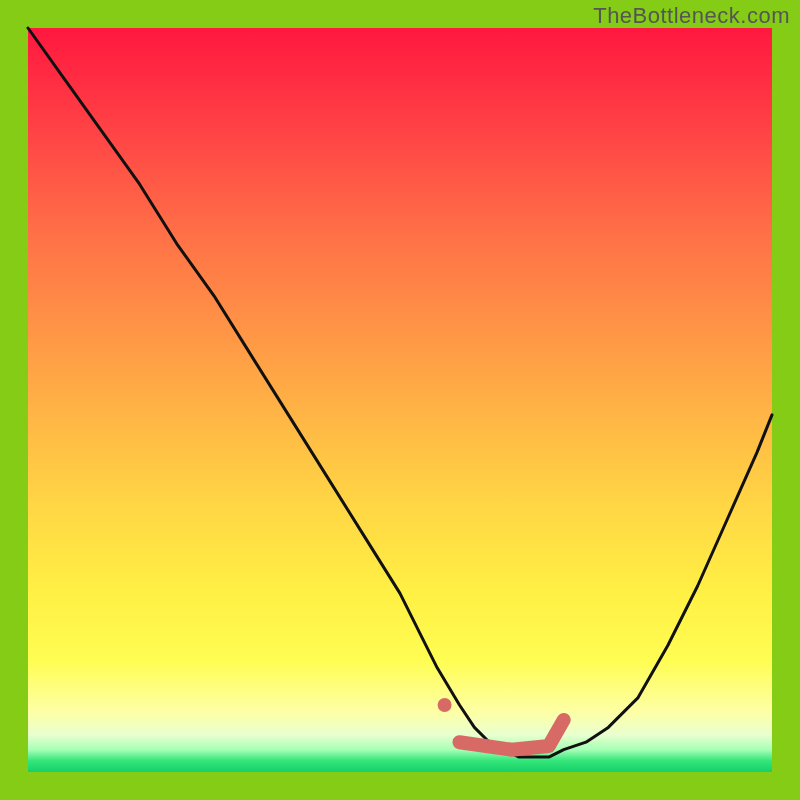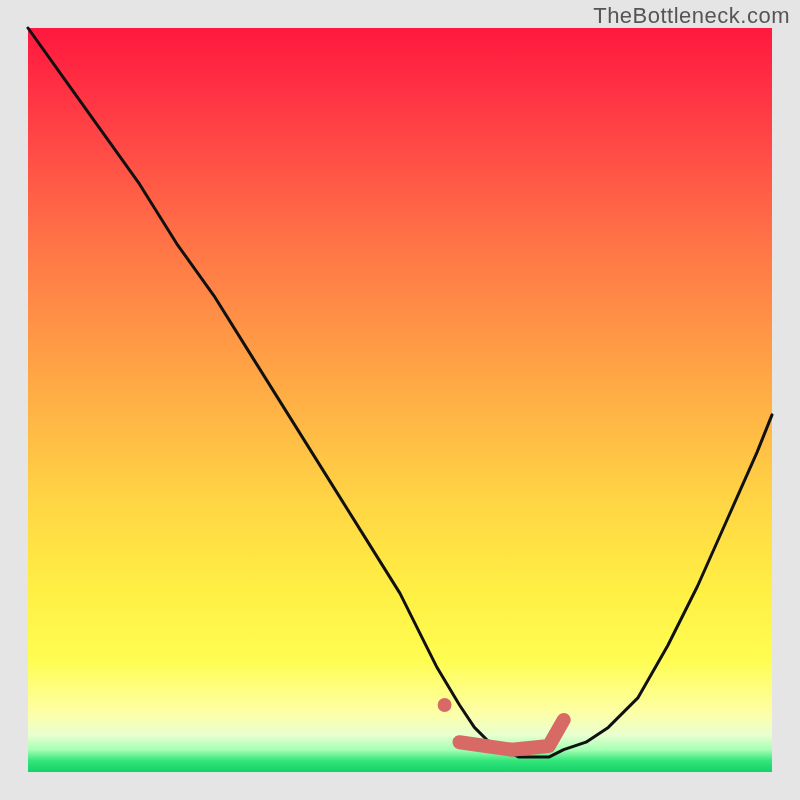--- a/index.html
+++ b/index.html
@@ -8,21 +8,21 @@
     width: 800px;
     height: 800px;
     background: #000;
     font-family: Arial, Helvetica, sans-serif;
     overflow: hidden;
   }
   .frame {
     position: relative;
     width: 800px;
     height: 800px;
-    background: #e5e5e5;
+    background: #84cc16;
   }
   .watermark {
     position: absolute;
     top: 3px;
     right: 10px;
     color: #555;
     font-size: 22px;
     letter-spacing: 0.5px;
     z-index: 20;
   }

